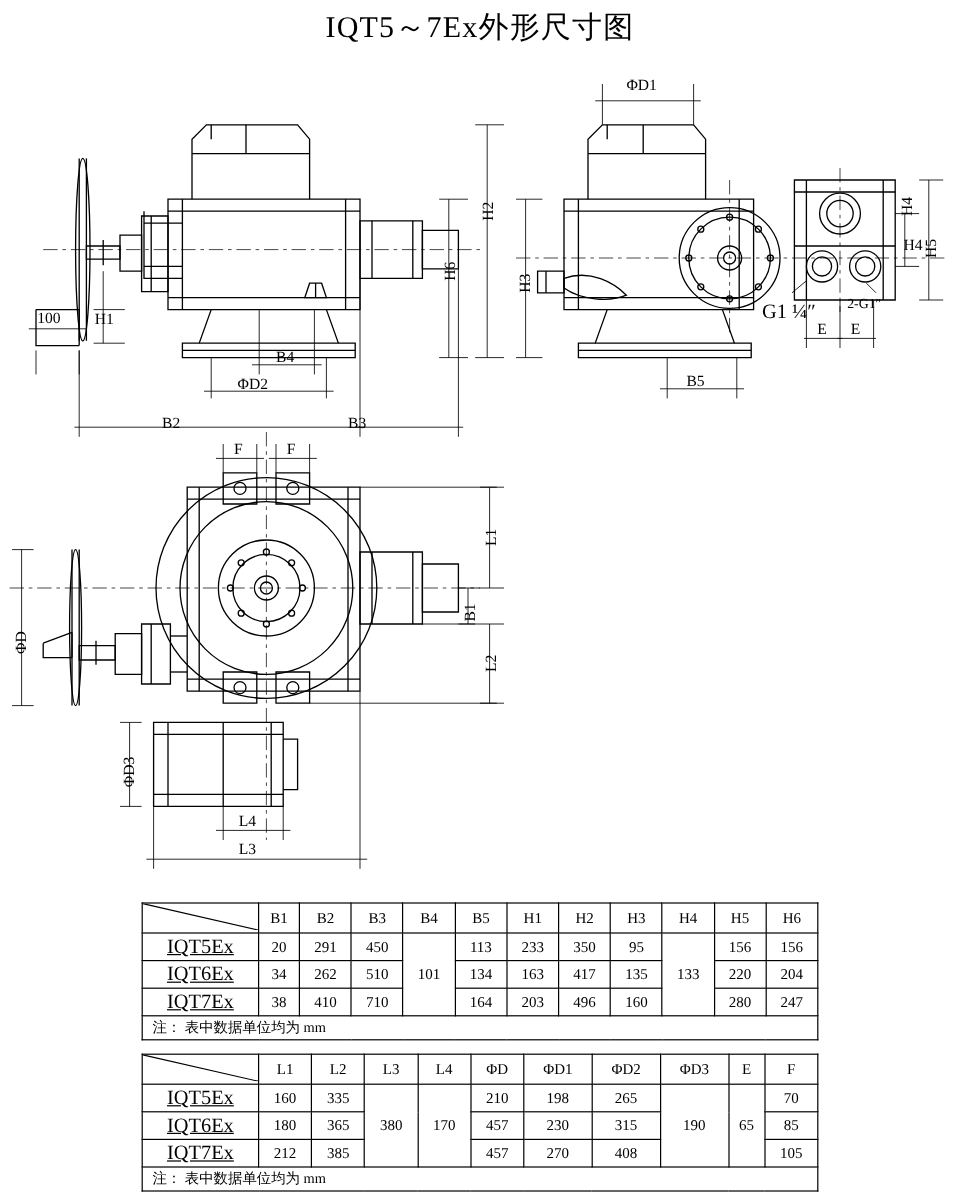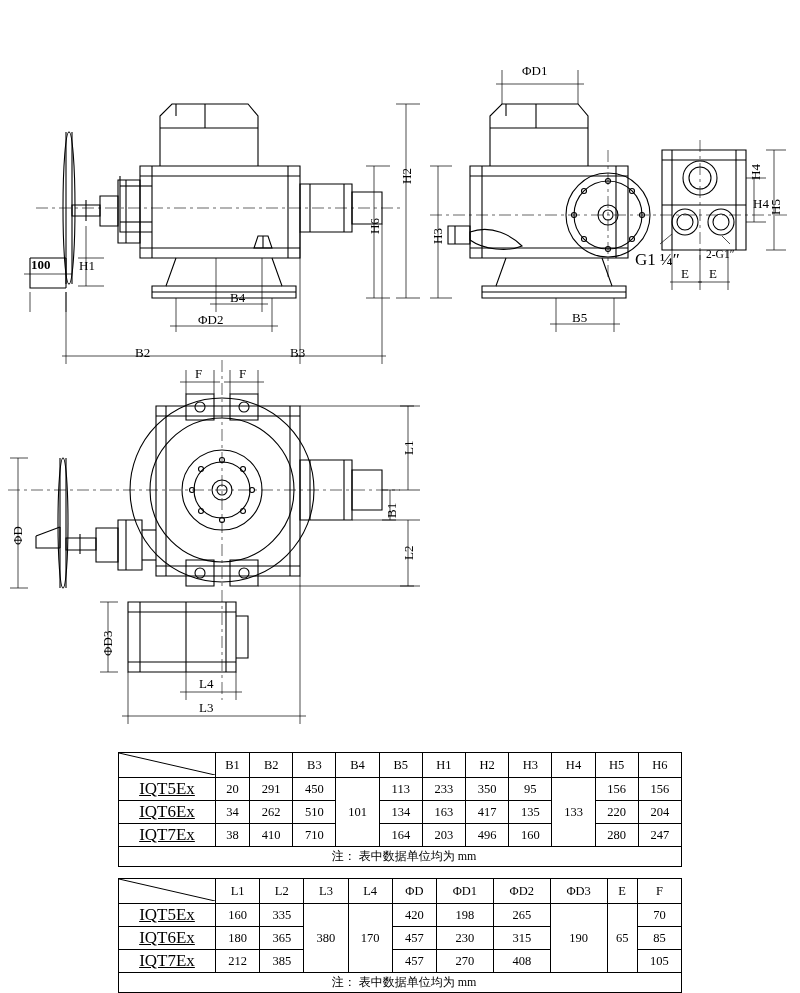--- a/index.html
+++ b/index.html
@@ -25,32 +25,33 @@
 
   
   .tbl{
     position:absolute;border-collapse:collapse;font-size:12.5px;
     font-family:"Liberation Serif",serif;
   }
   .tbl td,.tbl th{
     border:1px solid #000;text-align:center;padding:1px 0;font-weight:normal;
   }
   .tbl td.note{
-    text-align:center;padding-left:8px;font-size:12px;
+    text-align:left;padding-left:8px;font-size:12px;
   }
   .tbl td.rowhdr{font-size:17px;text-decoration:underline;}
   #table1{left:118px;top:752px;width:564px;}
   #table2{left:118px;top:878px;width:564px;}
   .corner{position:relative;padding:0;}
 </style>
 </head>
 <body>
 
 <div id="root">
 
+  <div class="title">IQT5～7Ex外形尺寸图</div>
 
   <svg class="draw" viewBox="0 0 800 760">
     <g fill="none" stroke="#000" stroke-width="1.1" stroke-linecap="butt">
 
       <g>
         <path d="M66,132 L66,284"></path>
         <path d="M72,132 L72,284"></path>
         <ellipse cx="69" cy="208" rx="6" ry="76"></ellipse>
         <path d="M30,258 L66,258"></path>
         <path d="M30,258 L30,288 L66,288"></path>
@@ -321,21 +322,21 @@
         <path d="M222,360 L222,700"></path>
         <path d="M36,208 L400,208"></path>
         <path d="M430,215 L790,215"></path>
         <path d="M608,150 L608,280"></path>
         <path d="M700,140 L700,260"></path>
       </g>
 
     </g>
   </svg>
 
-  <div class="lbl" style="left:31px;top:257px;font-weight:bold;">100</div>
+  <div class="lbl" style="left:31px;top:257px;">100</div>
   <div class="lbl" style="left:79px;top:258px;">H1</div>
   <div class="lbl" style="left:399px;top:184px;transform:rotate(-90deg);transform-origin:left top;">H2</div>
   <div class="lbl" style="left:367px;top:234px;transform:rotate(-90deg);transform-origin:left top;">H6</div>
   <div class="lbl" style="left:230px;top:290px;">B4</div>
   <div class="lbl" style="left:198px;top:312px;">ΦD2</div>
   <div class="lbl" style="left:135px;top:345px;">B2</div>
   <div class="lbl" style="left:290px;top:345px;">B3</div>
 
   <div class="lbl" style="left:522px;top:63px;">ΦD1</div>
   <div class="lbl" style="left:430px;top:244px;transform:rotate(-90deg);transform-origin:left top;">H3</div>
@@ -445,21 +446,21 @@
       <td>E</td>
       <td>F</td>
     </tr>
 
     <tr>
       <td class="rowhdr">IQT5Ex</td>
       <td>160</td>
       <td>335</td>
       <td rowspan="3">380</td>
       <td rowspan="3">170</td>
-      <td>420</td>
+      <td>210</td>
       <td>198</td>
       <td>265</td>
       <td rowspan="3">190</td>
       <td rowspan="3">65</td>
       <td>70</td>
     </tr>
 
     <tr>
       <td class="rowhdr">IQT6Ex</td>
       <td>180</td>

